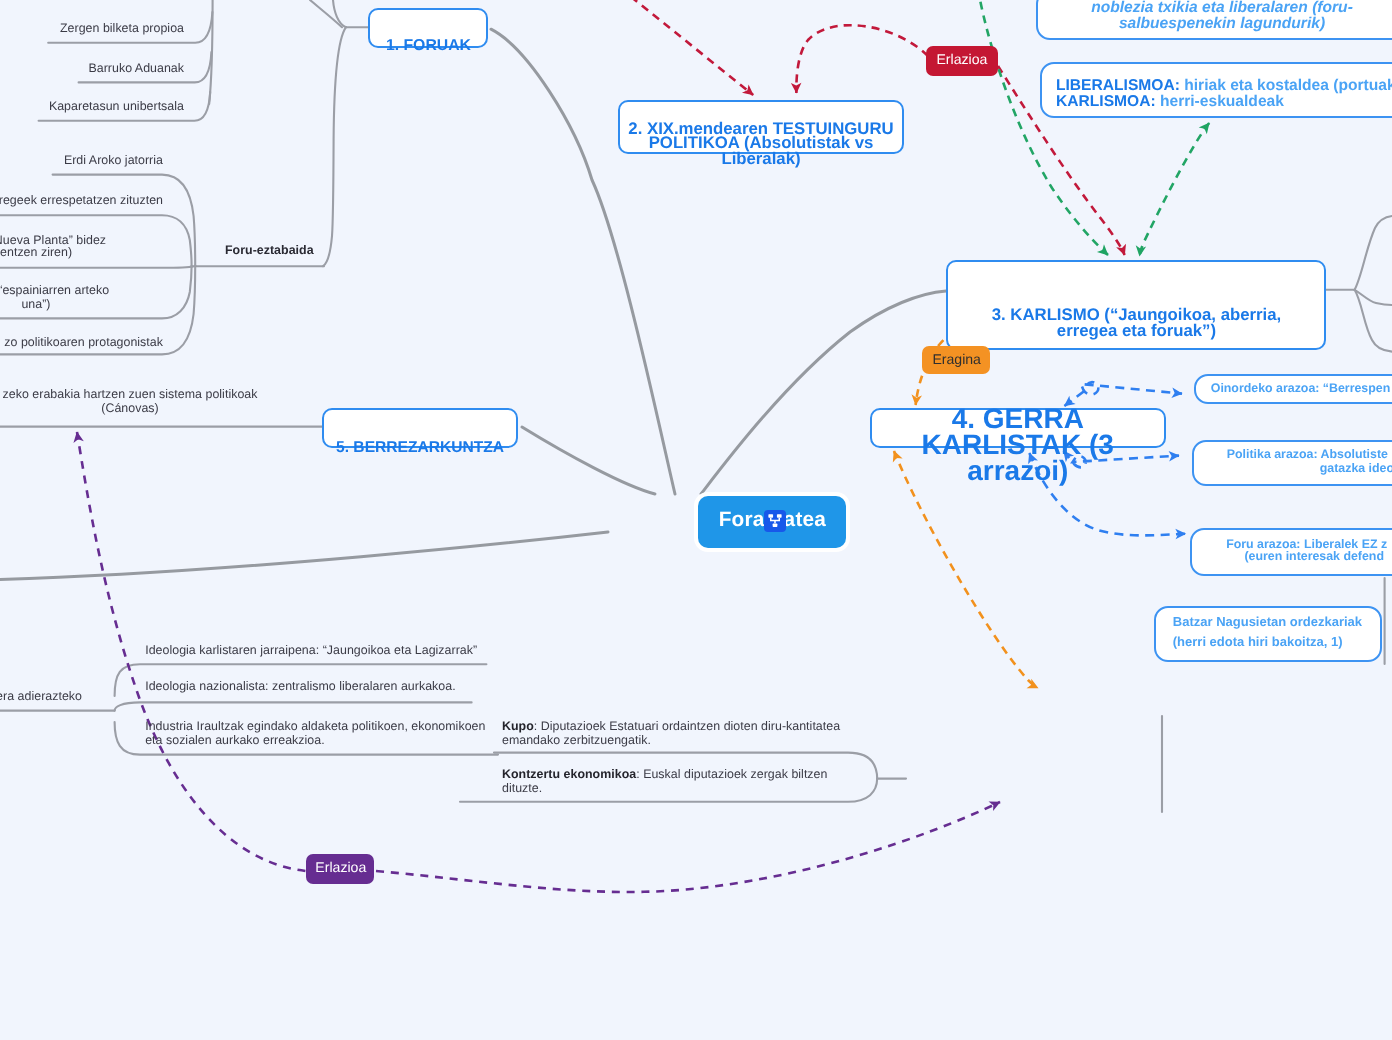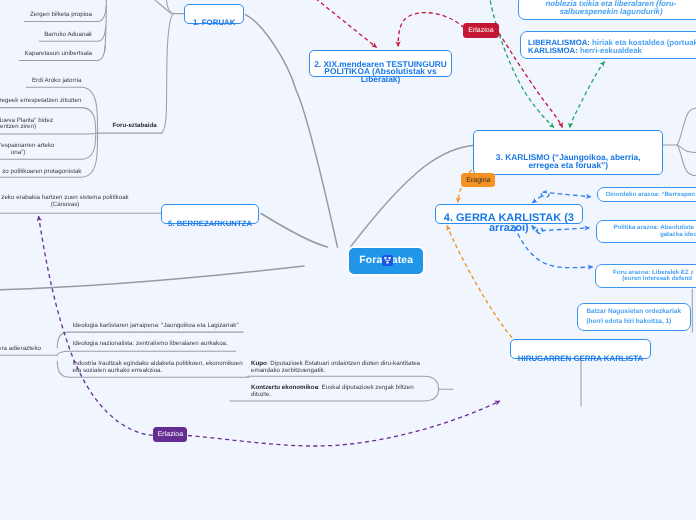--- a/index.html
+++ b/index.html
@@ -131,31 +131,28 @@
 <div class="topic" id="b-t2" style="left:309px;top:49.6px;width:143px;height:27.2px;font-size:8.4px;">
   <span>2. XIX.mendearen TESTUINGURU</span>
   <span>POLITIKOA (Absolutistak vs Liberalak)</span>
 </div>
 
 <div class="topic" id="b-t3" style="left:473.4px;top:130.3px;width:189.7px;height:45px;font-size:8.4px;">
   <span>3. KARLISMO (“Jaungoikoa, aberria,</span>
   <span>erregea eta foruak”)</span>
 </div>
 
-<div class="topic" id="b-t4" style="left:435.2px;top:203.6px;width:147.4px;height:19.1px;font-size:11px;">
+<div class="topic" id="b-t4" style="left:435.2px;top:203.6px;width:147.4px;height:19.1px;font-size:14px;">
   <span>4. GERRA KARLISTAK (3 arrazoi)</span>
 </div>
 
 <div class="topic" id="b-t5" style="left:161.3px;top:204.1px;width:97.5px;height:17.2px;font-size:7.8px;">
   <span>5. BERREZARKUNTZA</span>
 </div>
 
-<div class="topic" id="b-t6" style="left:509.9px;top:339.2px;width:141.2px;height:19.2px;font-size:7.9px;">
-  <span>HIRUGARREN GERRA KARLISTA</span>
-</div>
 
 
 <div class="central" id="b-center" style="left:304.3px;top:247.9px;width:73.8px;height:25.8px;font-size:10.4px;margin-left:45px;">
   <span>Foralitatea</span>
 </div>
 <div class="sitemap" style="left:382px;top:255px;width:11px;height:11px;">
   <svg width="11" height="11" viewBox="0 0 16 16" aria-hidden="true">
     <g fill="#ffffff">
       <rect x="3.2" y="3.0" width="3.4" height="2.6" rx="0.5"></rect>
       <rect x="9.4" y="3.0" width="3.4" height="2.6" rx="0.5"></rect>

